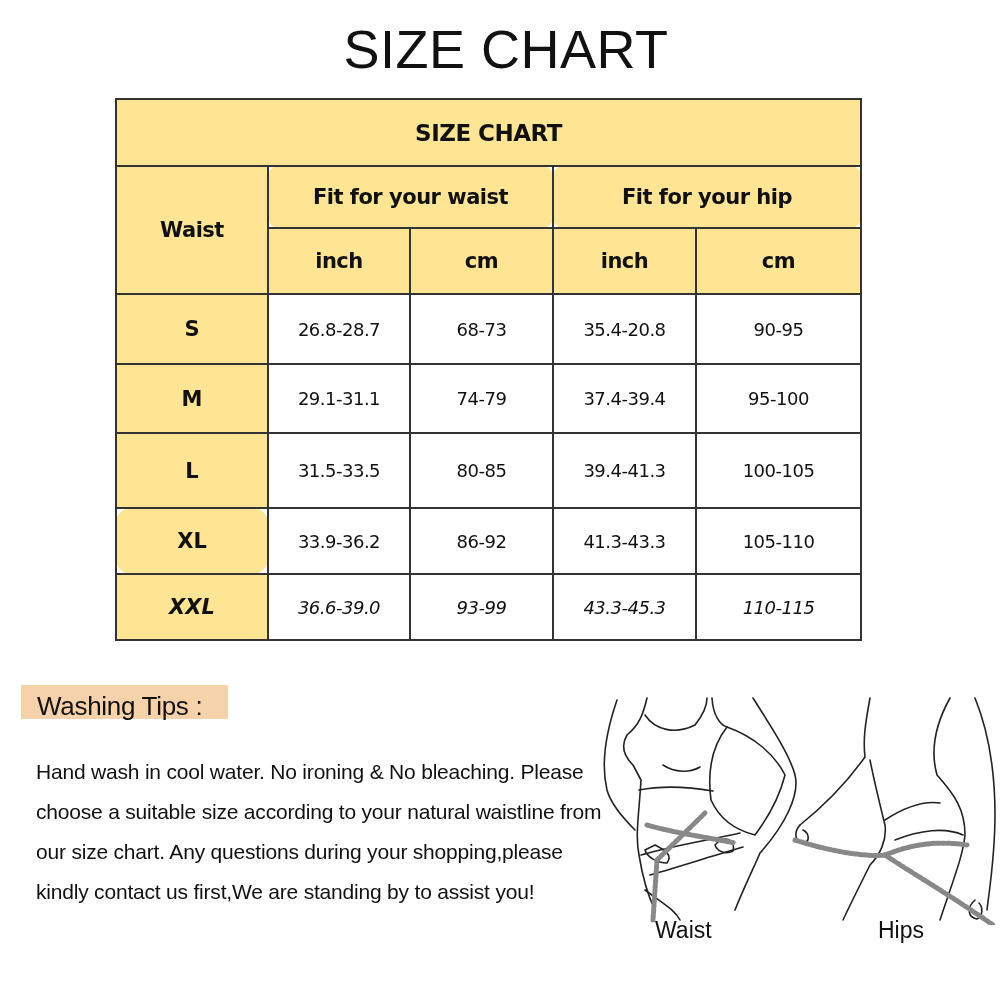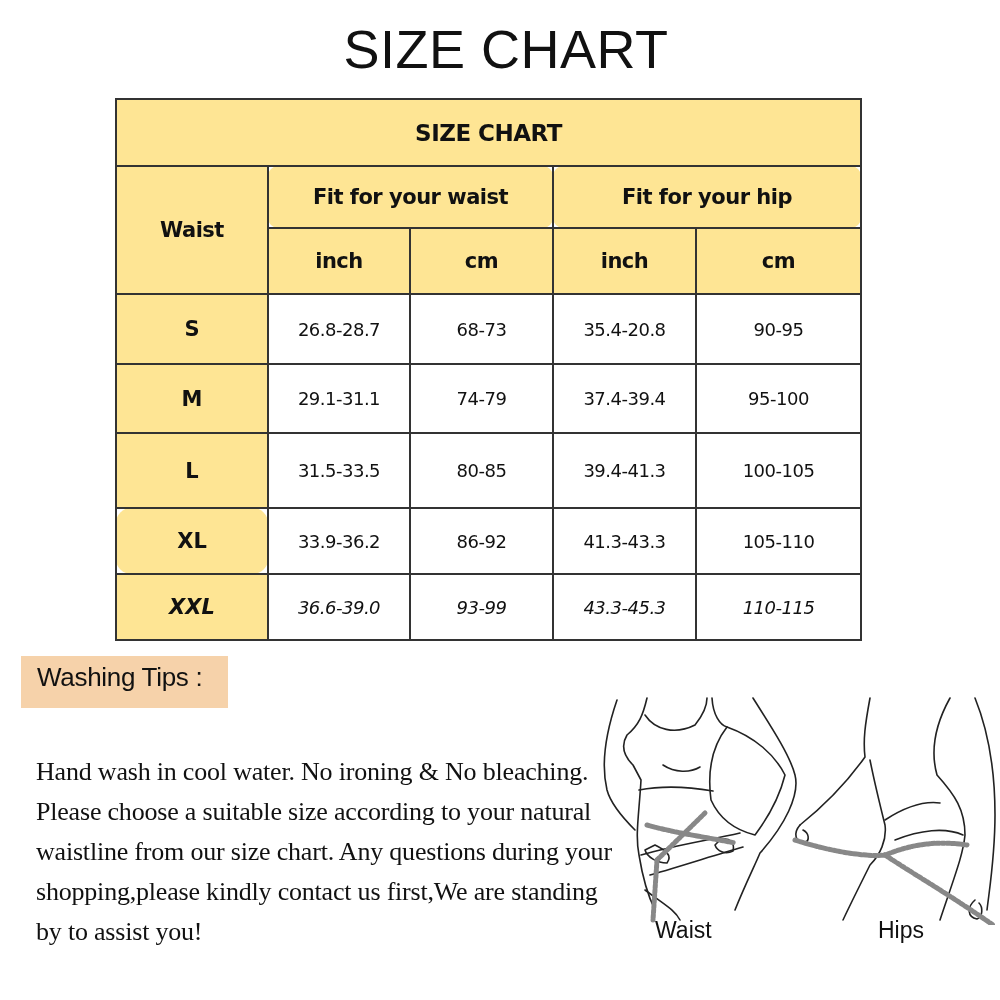--- a/index.html
+++ b/index.html
@@ -27,27 +27,27 @@
   .hdr-unit { height: 66px; margin-left: 48px; }
   .size-cell { background: #fee594; font-weight: bold; font-size: 21px; }
   .val { background: #ffffff; font-size: 18px; letter-spacing: -0.5px; }
   .row-s td { height: 70px; }
   .row-m td { height: 69px; }
   .row-l td { height: 75px; }
   .row-xl td { height: 66px; border-radius: 15px; }
   .row-xxl td { height: 66px; font-style: italic; }
 
   .tips-badge {
-    position: absolute; left: 21px; top: 656px; width: 207px; height: 52px;
+    position: absolute; left: 21px; top: 685px; width: 207px; height: 34px;
     background: #f6d2aa; padding-left: 16px; line-height: 42px;
     font-size: 26px; color: #111; letter-spacing: -0.3px;
   }
   .tips-body {
     position: absolute; left: 36px; top: 752px; width: 580px;
-    font-size: 26px; line-height: 40px; color: #111; letter-spacing: -0.2px; font-family: Liberation Serif, serif;
+    font-size: 21px; line-height: 40px; color: #111; letter-spacing: -0.2px;
   }
 
   .illus { position: absolute; left: 595px; top: 695px; width: 405px; height: 260px; }
   .illus-label { position: absolute; font-size: 23px; color: #111; }
   .lbl-waist { left: 60px; top: 222px; }
   .lbl-hips { left: 283px; top: 222px; }
 </style>
 </head>
 <body>
 

